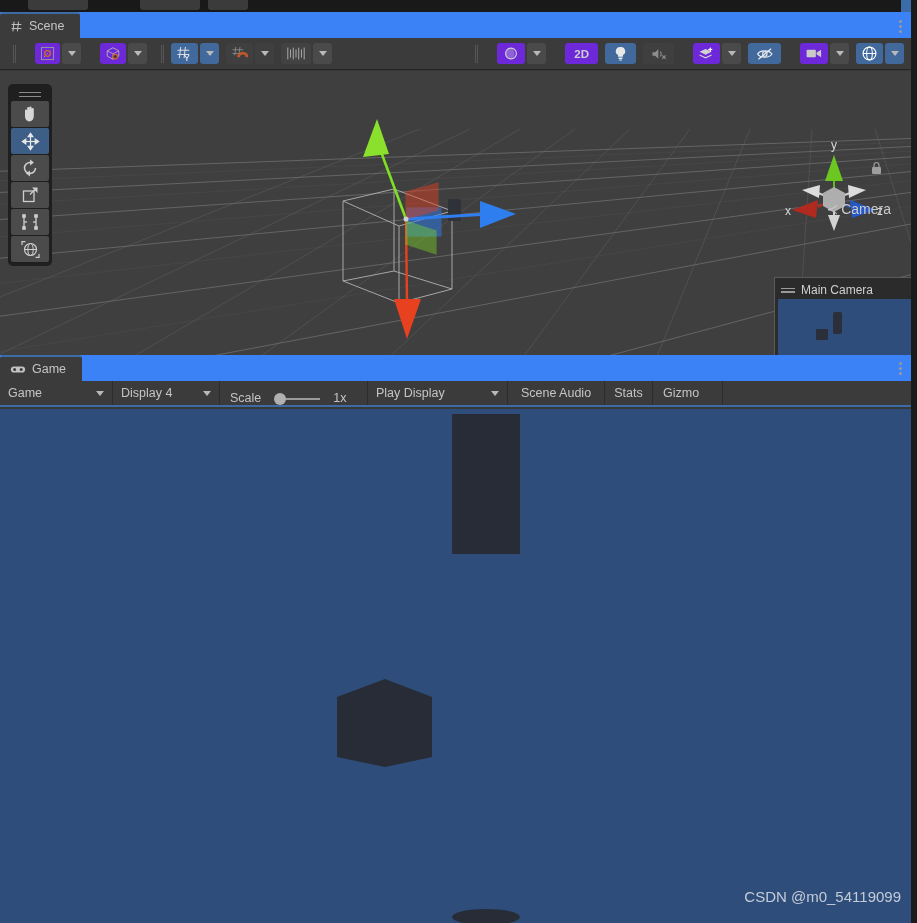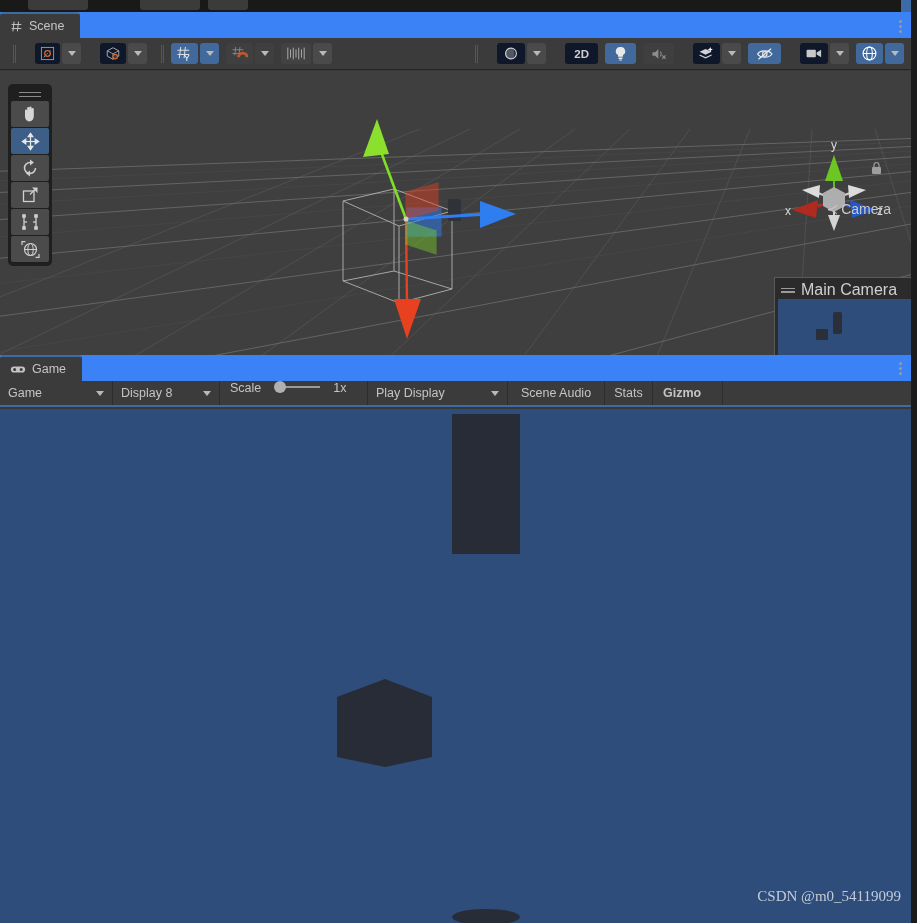--- a/index.html
+++ b/index.html
@@ -63,21 +63,21 @@
     position: relative; height: 32px; background: #3b3b3b;
     border-bottom: 1px solid #262626;
     display: flex; align-items: center; padding: 0 6px;
   }
   .sep2 { width: 3px; height: 18px; border-left:1px solid #565656; border-right:1px solid #565656; margin: 0 7px; }
   .tb {
     height: 21px; background: #4a4a4a; border-radius: 3px;
     display: flex; align-items: center; justify-content: center;
     padding: 0 5px; margin-right: 2px; color: #c9c9c9; font-size: 11px;
   }
-  .tb.flat { background: #0f172a; margin-left: 12px; }
+  .tb.flat { background: #6d28d9; margin-left: 12px; }
   .tb.on { background: #41699c; }
   .tb.off { background: #3f3f3f; }
   .tb.dim { background: #424242; }
   .arrowbtn {
     height: 21px; width: 19px; background: #4a4a4a; border-radius: 3px;
     display: flex; align-items: center; justify-content: center;
     margin-right: 7px;
   }
   .arrowbtn.on { background: #41699c; }
   .arrowbtn.off { background: #3f3f3f; }
@@ -124,21 +124,21 @@
     position: absolute; right: 0px; bottom: -10px;
     width: 143px; background: #2b2b2b;
     border: 1px solid #5a5a5a; padding: 3px;
   }
   .campreview .cphdr {
     display: flex; align-items: center; gap: 6px; height: 18px;
     padding-left: 3px;
   }
   .cphdr .hgrip { display: flex; flex-direction: column; gap: 2px; }
   .cphdr .hgrip i { width: 14px; height: 1.5px; background: #9a9a9a; display:block; }
-  .cphdr span { color: #cfcfcf; font-size: 16px; }
+  .cphdr span { color: #cfcfcf; font-size: 12px; }
   .cpimg { width: 100%; height: 62px; background: #2f4d7a; position: relative; }
   .cpimg .cyl { position: absolute; background: #2a2f3a; }
 
   
   .game-panel {
     position: absolute; left: 0; top: 355px; width: 917px; height: 568px;
     background: #383838;
   }
   .game-toolbar {
     position: relative; height: 26px; background: #3b3b3b;
@@ -151,28 +151,28 @@
     border-right: 1px solid #2d2d2d;
     padding: 0 8px; background: #3b3b3b;
     white-space: nowrap;
   }
   .gitem.dd { gap: 12px; }
   .gcaret {
     width: 0; height: 0; border-left: 4.5px solid transparent;
     border-right: 4.5px solid transparent; border-top: 5px solid #b9b9b9;
     margin-left: 6px;
   }
-  .scaleitem { display: flex; align-items: flex-start; gap: 13px; padding: 0 10px;
+  .scaleitem { display: flex; align-items: flex-end; gap: 13px; padding: 0 10px;
     border-right: 1px solid #2d2d2d; color:#c4c4c4; font-size:12.5px; }
   .slider { position: relative; width: 46px; height: 12px; display:flex; align-items:center;}
   .slider .track { position:absolute; left:8px; right:0; height:2px; background:#9a9a9a; }
   .slider .knob { position:absolute; left:0; width:12px; height:12px; border-radius:50%; background:#b0b0b0; }
   .gameview {
     position: absolute; left: 0; top: 54px; width: 917px; height: 514px;
-    background: #2f4d7a; overflow: hidden; font-family: Liberation Serif, serif;
+    background: #2f4d7a; overflow: hidden;
   }
   .watermark {
     position: absolute; right: 16px; bottom: 18px;
     color: #c3ccd9; font-size: 15px;
   }
   .right-dark {
     position: absolute; right: 0; top: 0; width: 8px; height: 923px;
     background: #1b1b1b;
   }
 </style>
@@ -547,38 +547,38 @@
           <i></i>
       </div>
     </div>
 
     <div class="game-toolbar">
       <div class="gitem dd" style="width:113px;">
         <span>Game</span>
         <span class="gcaret"></span>
       </div>
       <div class="gitem dd" style="width:107px;">
-        <span>Display 8</span>
+        <span>Display 4</span>
         <span class="gcaret"></span>
       </div>
       <div class="scaleitem" style="width:148px;">
         <span>Scale</span>
         <span class="slider">
           <span class="track"></span>
           <span class="knob"></span>
         </span>
         <span>1x</span>
       </div>
       <div class="gitem dd" style="width:140px;">
         <span>Play Display</span>
         <span class="gcaret"></span>
       </div>
       <div class="gitem" style="width:97px;justify-content:center;">Scene Audio</div>
       <div class="gitem" style="width:48px;justify-content:center;text-align:right;">Stats</div>
-      <div class="gitem" style="width:70px;justify-content:flex-start;padding-left:10px;font-weight:bold;">Gizmo</div>
+      <div class="gitem" style="width:70px;justify-content:flex-start;padding-left:10px;">Gizmo</div>
     </div>
 
     <div class="gameview">
       <svg width="917" height="514">
         <rect width="917" height="514" fill="#2f4d7a"></rect>
 
         <g>
           <rect x="452" y="510" width="68" height="140" fill="#272c36" transform="translate(0,-505)"></rect>
           <ellipse cx="486" cy="508" rx="34" ry="8" fill="#272c36"></ellipse>
           <ellipse cx="486" cy="645" rx="34" ry="8" fill="#272c36"></ellipse>

